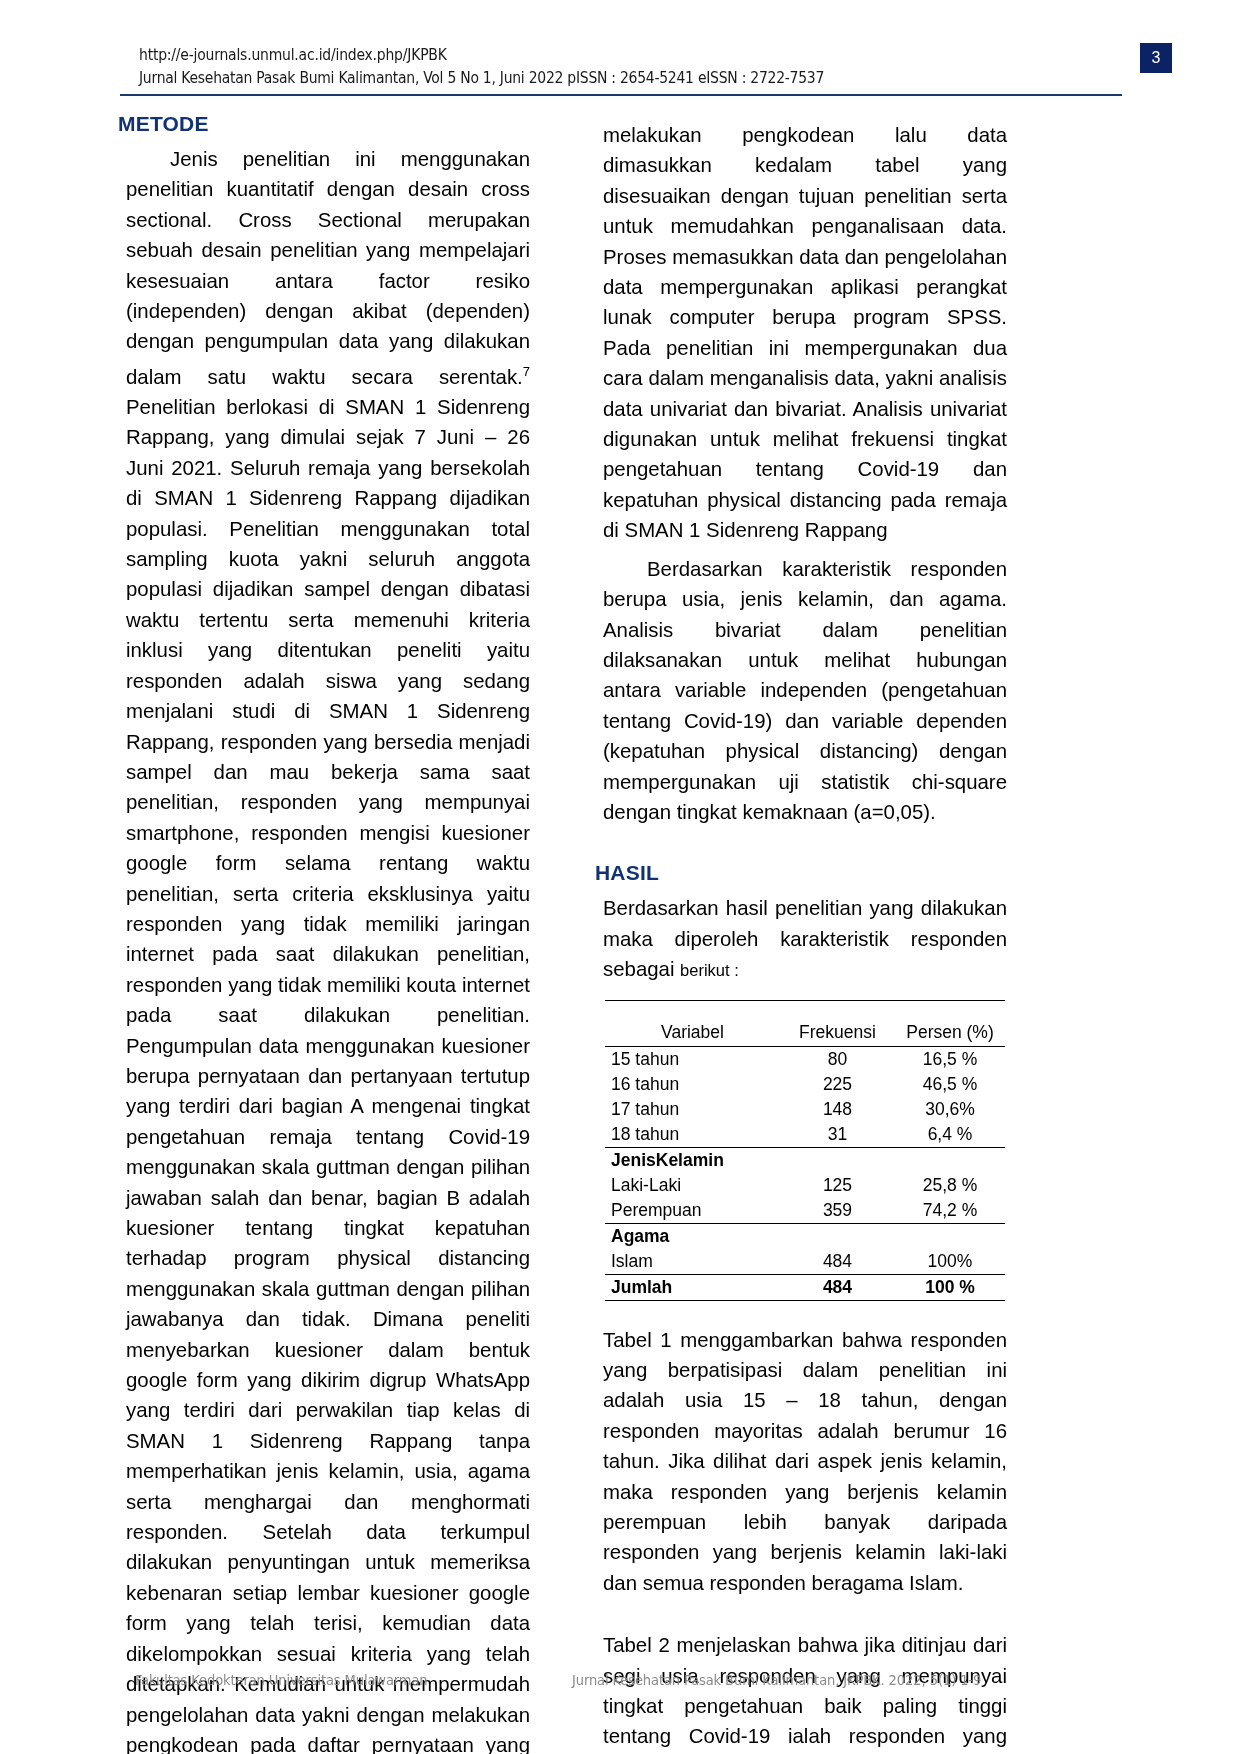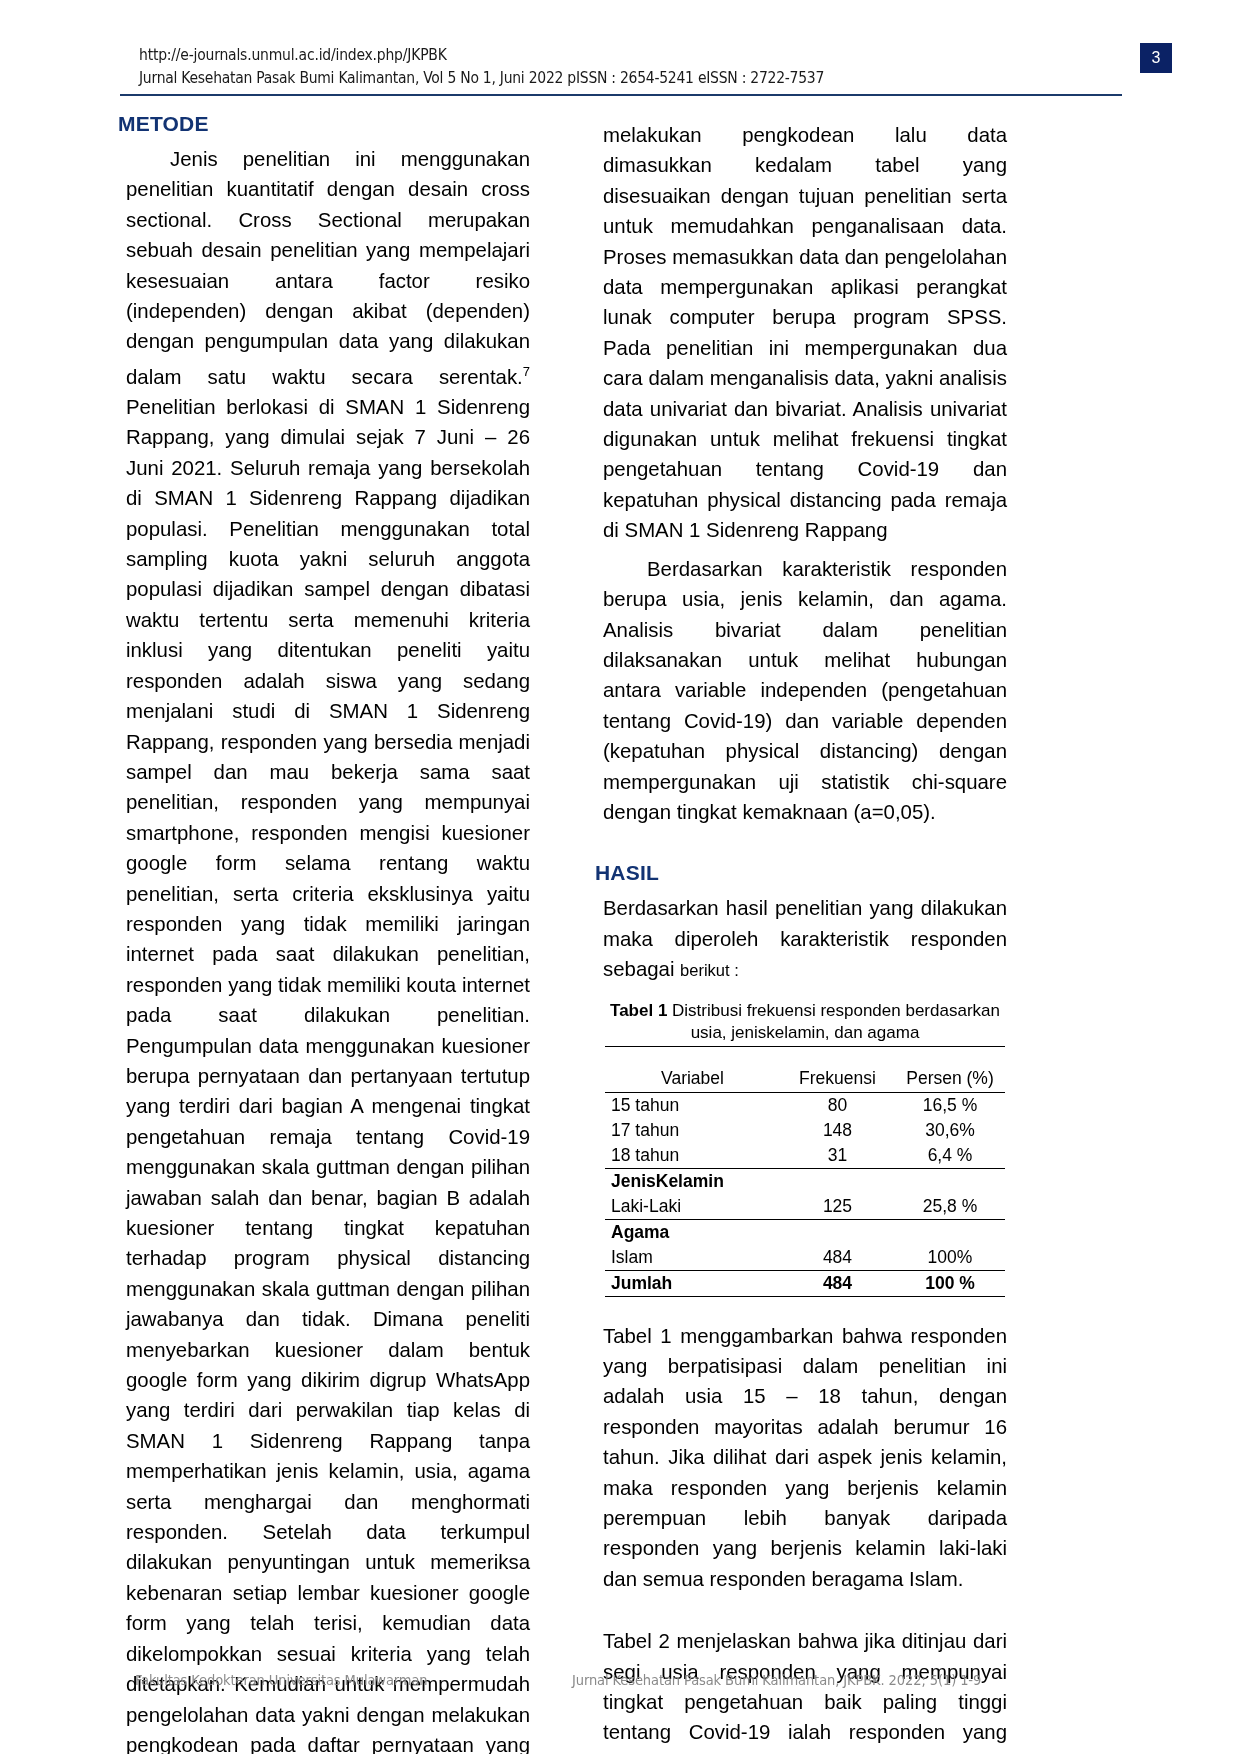--- a/index.html
+++ b/index.html
@@ -180,52 +180,61 @@
   <div class="col col-right">
     <p class="body">melakukan pengkodean lalu data dimasukkan kedalam tabel yang disesuaikan dengan tujuan penelitian serta untuk memudahkan penganalisaan data. Proses memasukkan data dan pengelolahan data mempergunakan aplikasi perangkat lunak computer berupa program SPSS. Pada penelitian ini mempergunakan dua cara dalam menganalisis data, yakni analisis data univariat dan bivariat. Analisis univariat digunakan untuk melihat frekuensi tingkat pengetahuan tentang Covid-19 dan kepatuhan physical distancing pada remaja di SMAN 1 Sidenreng Rappang</p>
     <p class="body indent">Berdasarkan karakteristik responden berupa usia, jenis kelamin, dan agama. Analisis bivariat dalam penelitian dilaksanakan untuk melihat hubungan antara variable independen (pengetahuan tentang Covid-19) dan variable dependen (kepatuhan physical distancing) dengan mempergunakan uji statistik chi-square dengan tingkat kemaknaan (a=0,05).</p>
 
     <div class="gap-md"></div>
     <h2 class="sec-head">HASIL</h2>
 
     <p class="body"><span>Berdasarkan hasil penelitian yang dilakukan maka diperoleh karakteristik responden sebagai </span><span class="small-inline">berikut :</span></p>
 
     <div class="table-wrap">
-      <div class="tbl-caption"><b>Tabel 1</b><span> Distribusi frekuensi responden berdasarkan usia, jeniskelamin, dan agama</span></div>
       <table class="freq">
         <thead>
           <tr>
             <th class="c-var">Variabel</th>
             <th class="c-fre">Frekuensi</th>
             <th class="c-per">Persen (%)</th>
           </tr>
         </thead>
         <tbody>
           <tr>
             <td class="v">15 tahun</td>
             <td class="n">80</td>
             <td class="p">16,5 %</td>
           </tr>
           <tr>
+            <td class="v">16 tahun</td>
+            <td class="n">225</td>
+            <td class="p">46,5 %</td>
+          </tr>
+          <tr>
             <td class="v">17 tahun</td>
             <td class="n">148</td>
             <td class="p">30,6%</td>
           </tr>
           <tr>
             <td class="v">18 tahun</td>
             <td class="n">31</td>
             <td class="p">6,4 %</td>
           </tr>
           <tr class="grouprow rule-above">
             <td colspan="3">JenisKelamin</td>
           </tr>
           <tr>
             <td class="v">Laki-Laki</td>
             <td class="n">125</td>
             <td class="p">25,8 %</td>
+          </tr>
+          <tr>
+            <td class="v">Perempuan</td>
+            <td class="n">359</td>
+            <td class="p">74,2 %</td>
           </tr>
           <tr class="grouprow rule-above">
             <td colspan="3">Agama</td>
           </tr>
           <tr>
             <td class="v">Islam</td>
             <td class="n">484</td>
             <td class="p">100%</td>
           </tr>
           <tr class="totalrow">

